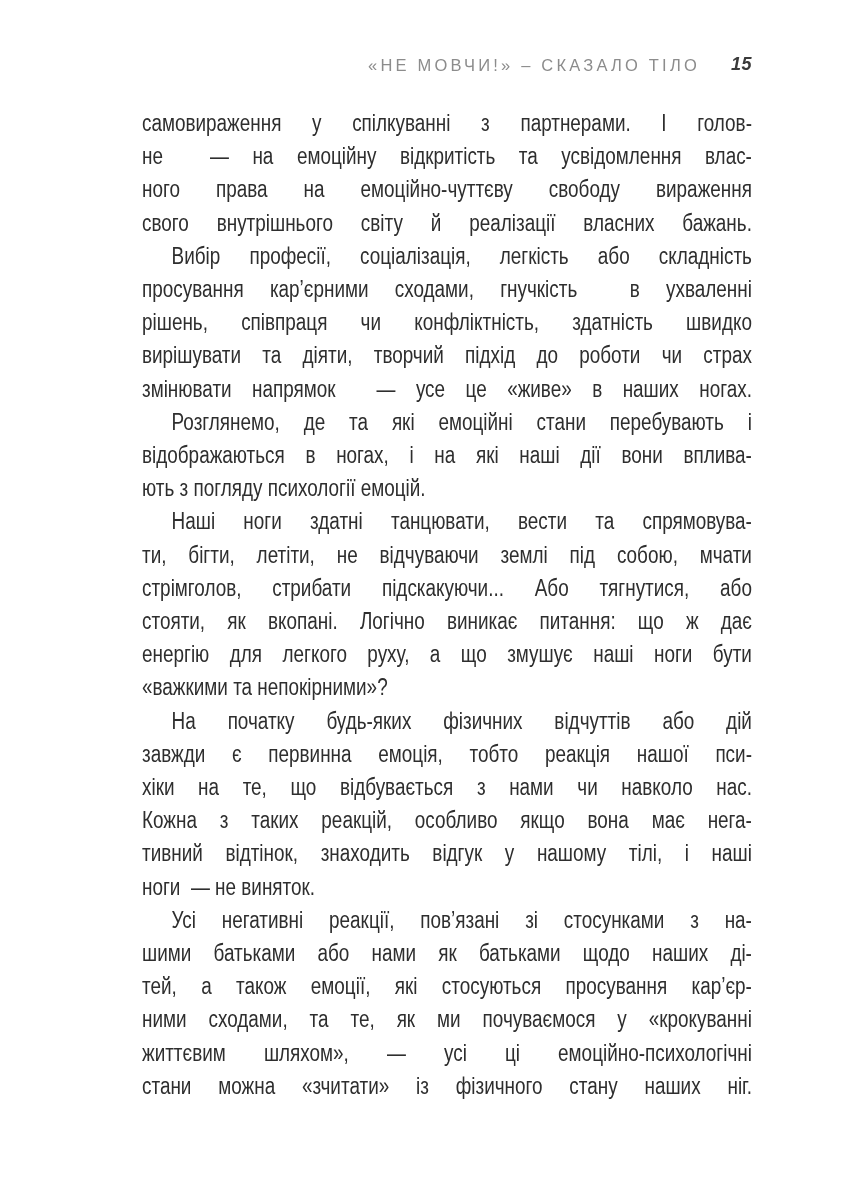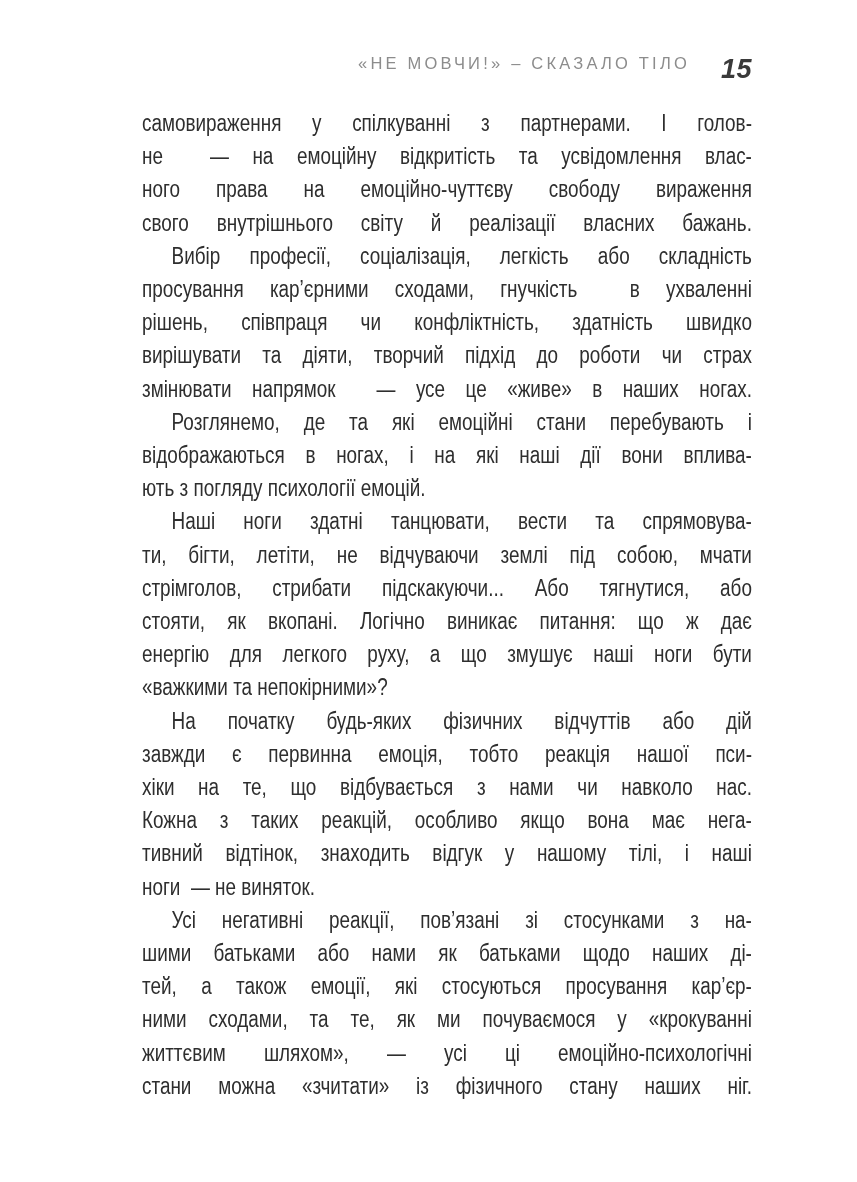--- a/index.html
+++ b/index.html
@@ -15,31 +15,31 @@
     overflow: hidden;
     font-family: "Liberation Sans", "DejaVu Sans", sans-serif;
   }
   .running-header {
     position: absolute;
     top: 54px;
     left: 142px;
     width: 610px;
     display: flex;
     justify-content: flex-end;
-    align-items: flex-start;
+    align-items: flex-end;
   }
   .running-title {
     font-size: 16.5px;
     font-weight: 400;
     letter-spacing: 3.2px;
     color: var(--header-color, #8c8c8c);
     white-space: nowrap;
   }
   .page-number {
-    font-size: 27px;
+    font-size: 18px;
     font-style: italic;
     font-weight: 700;
     color: var(--pagenum-color, #3a3a3a);
     margin-left: 31px;
     letter-spacing: 0.5px;
   }
   
   .text-block {
     position: absolute;
     left: 142px;

